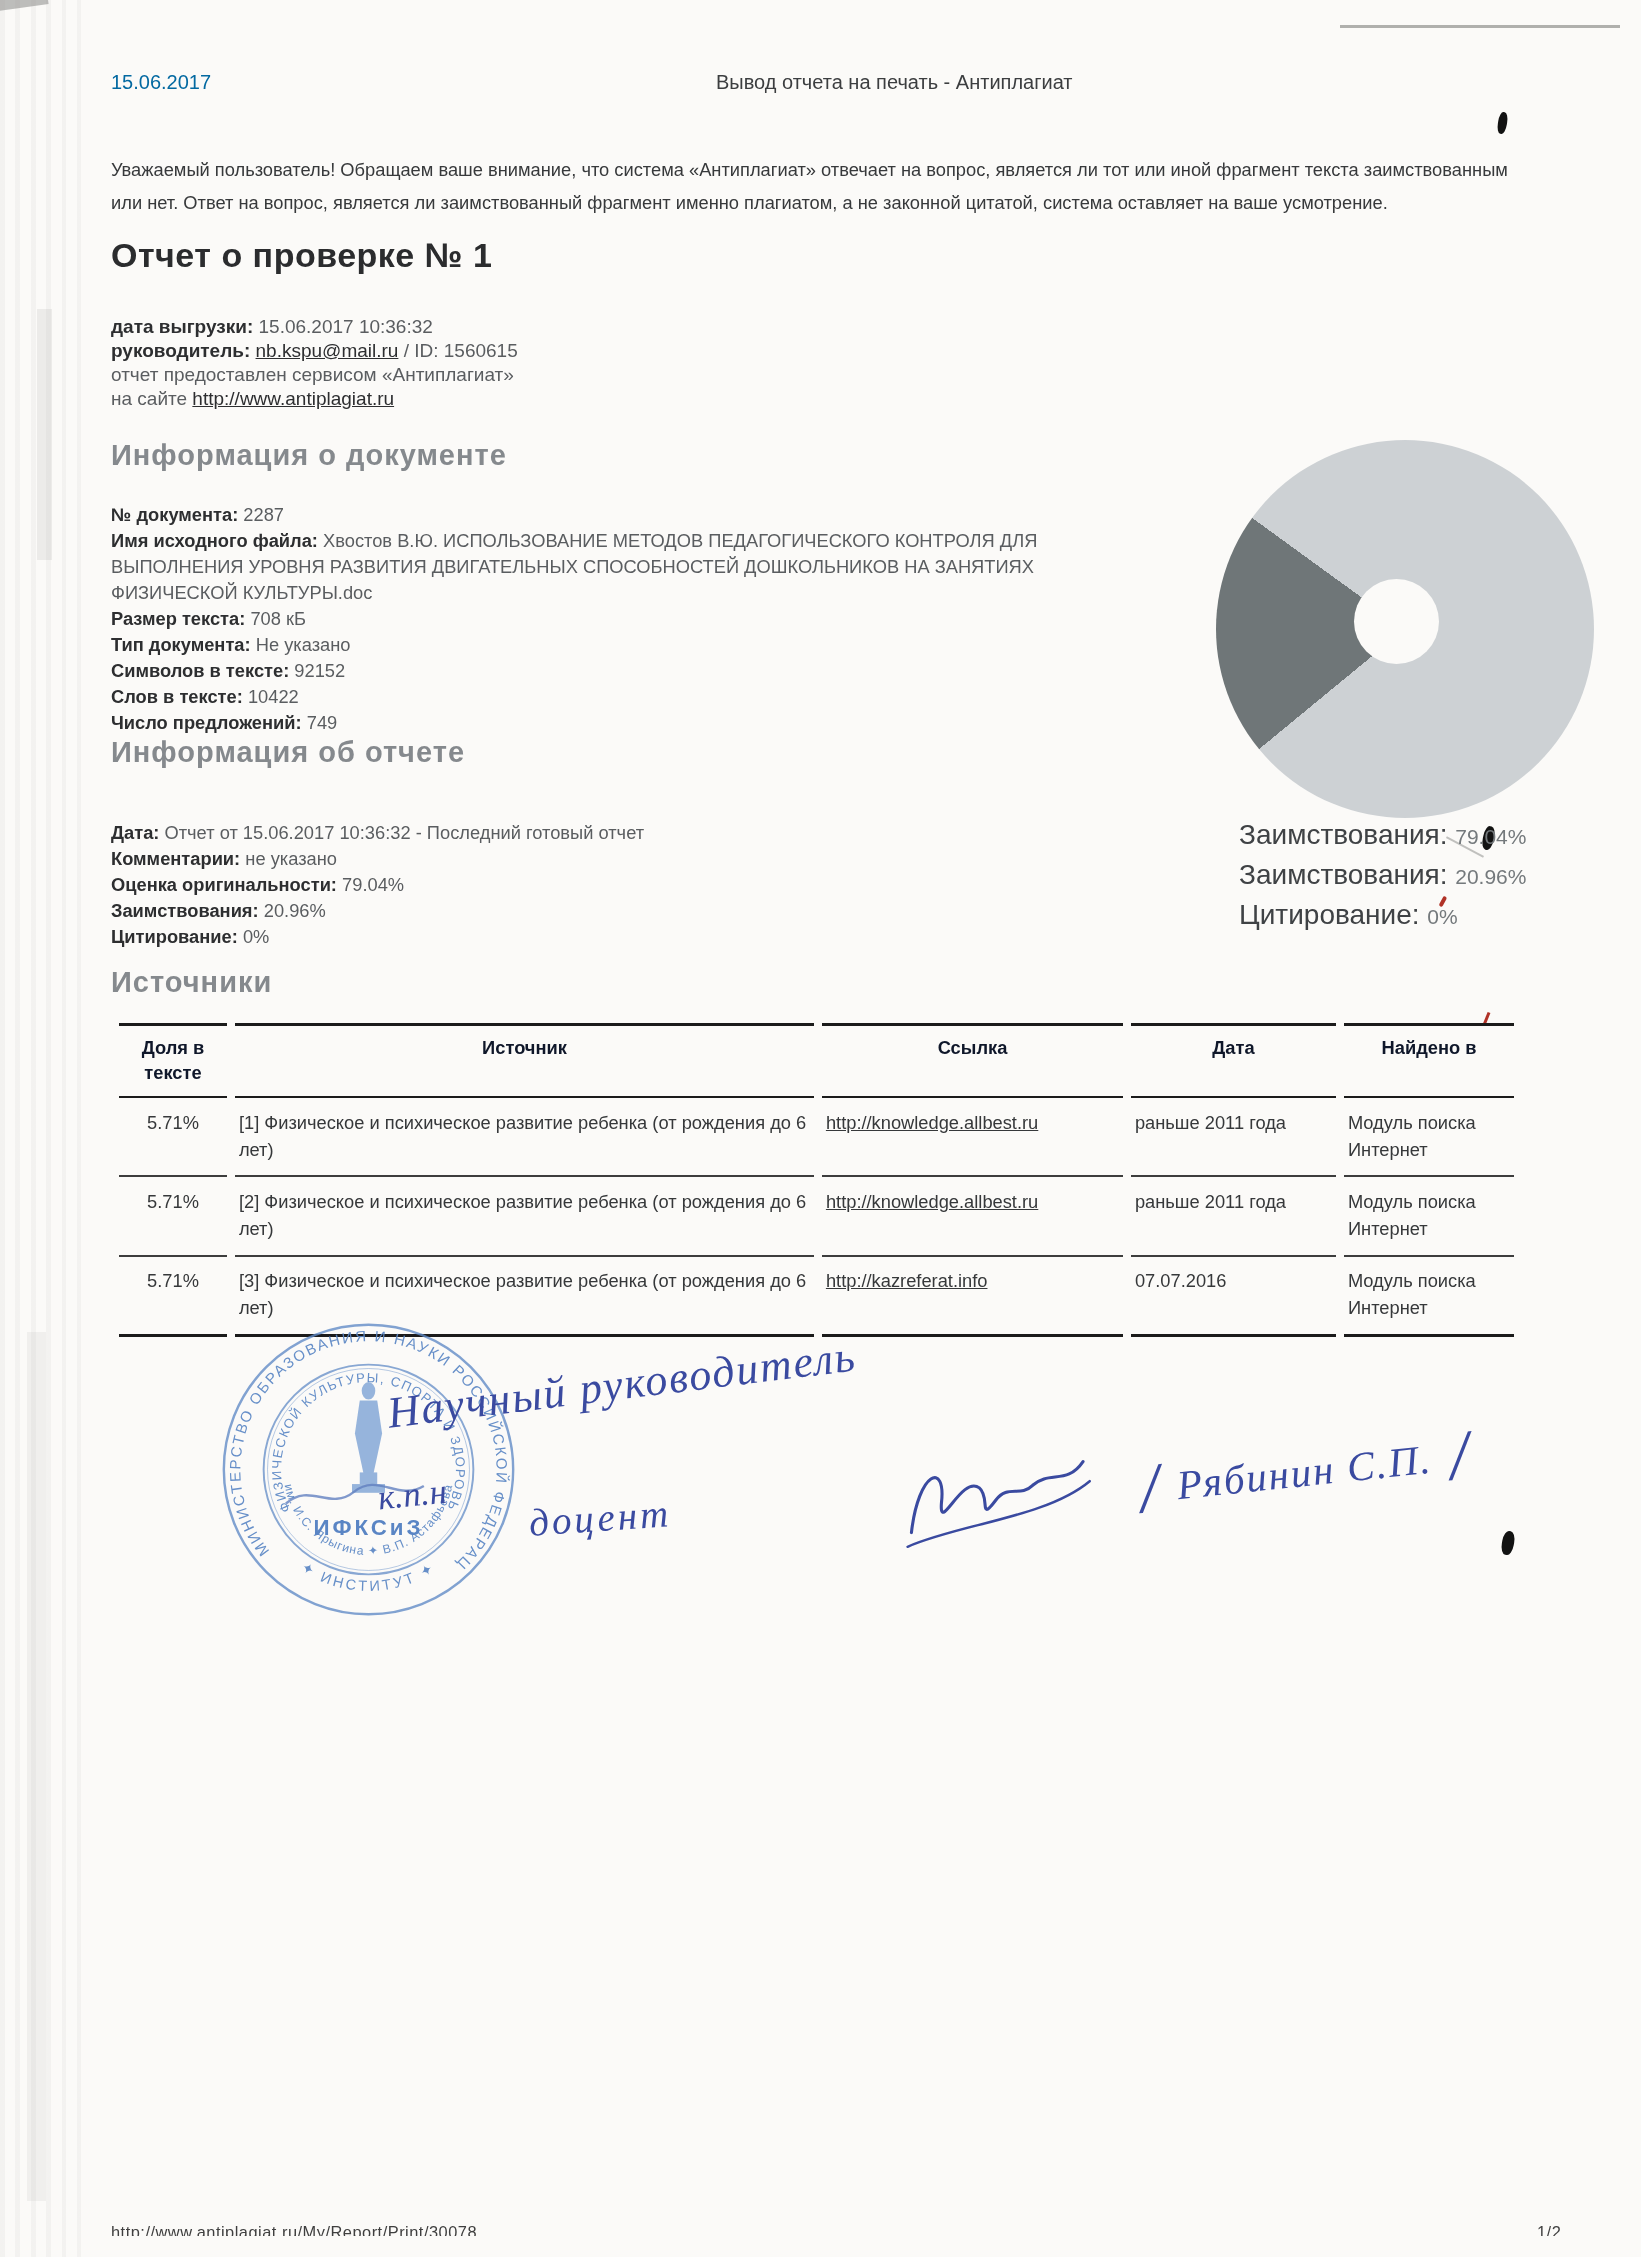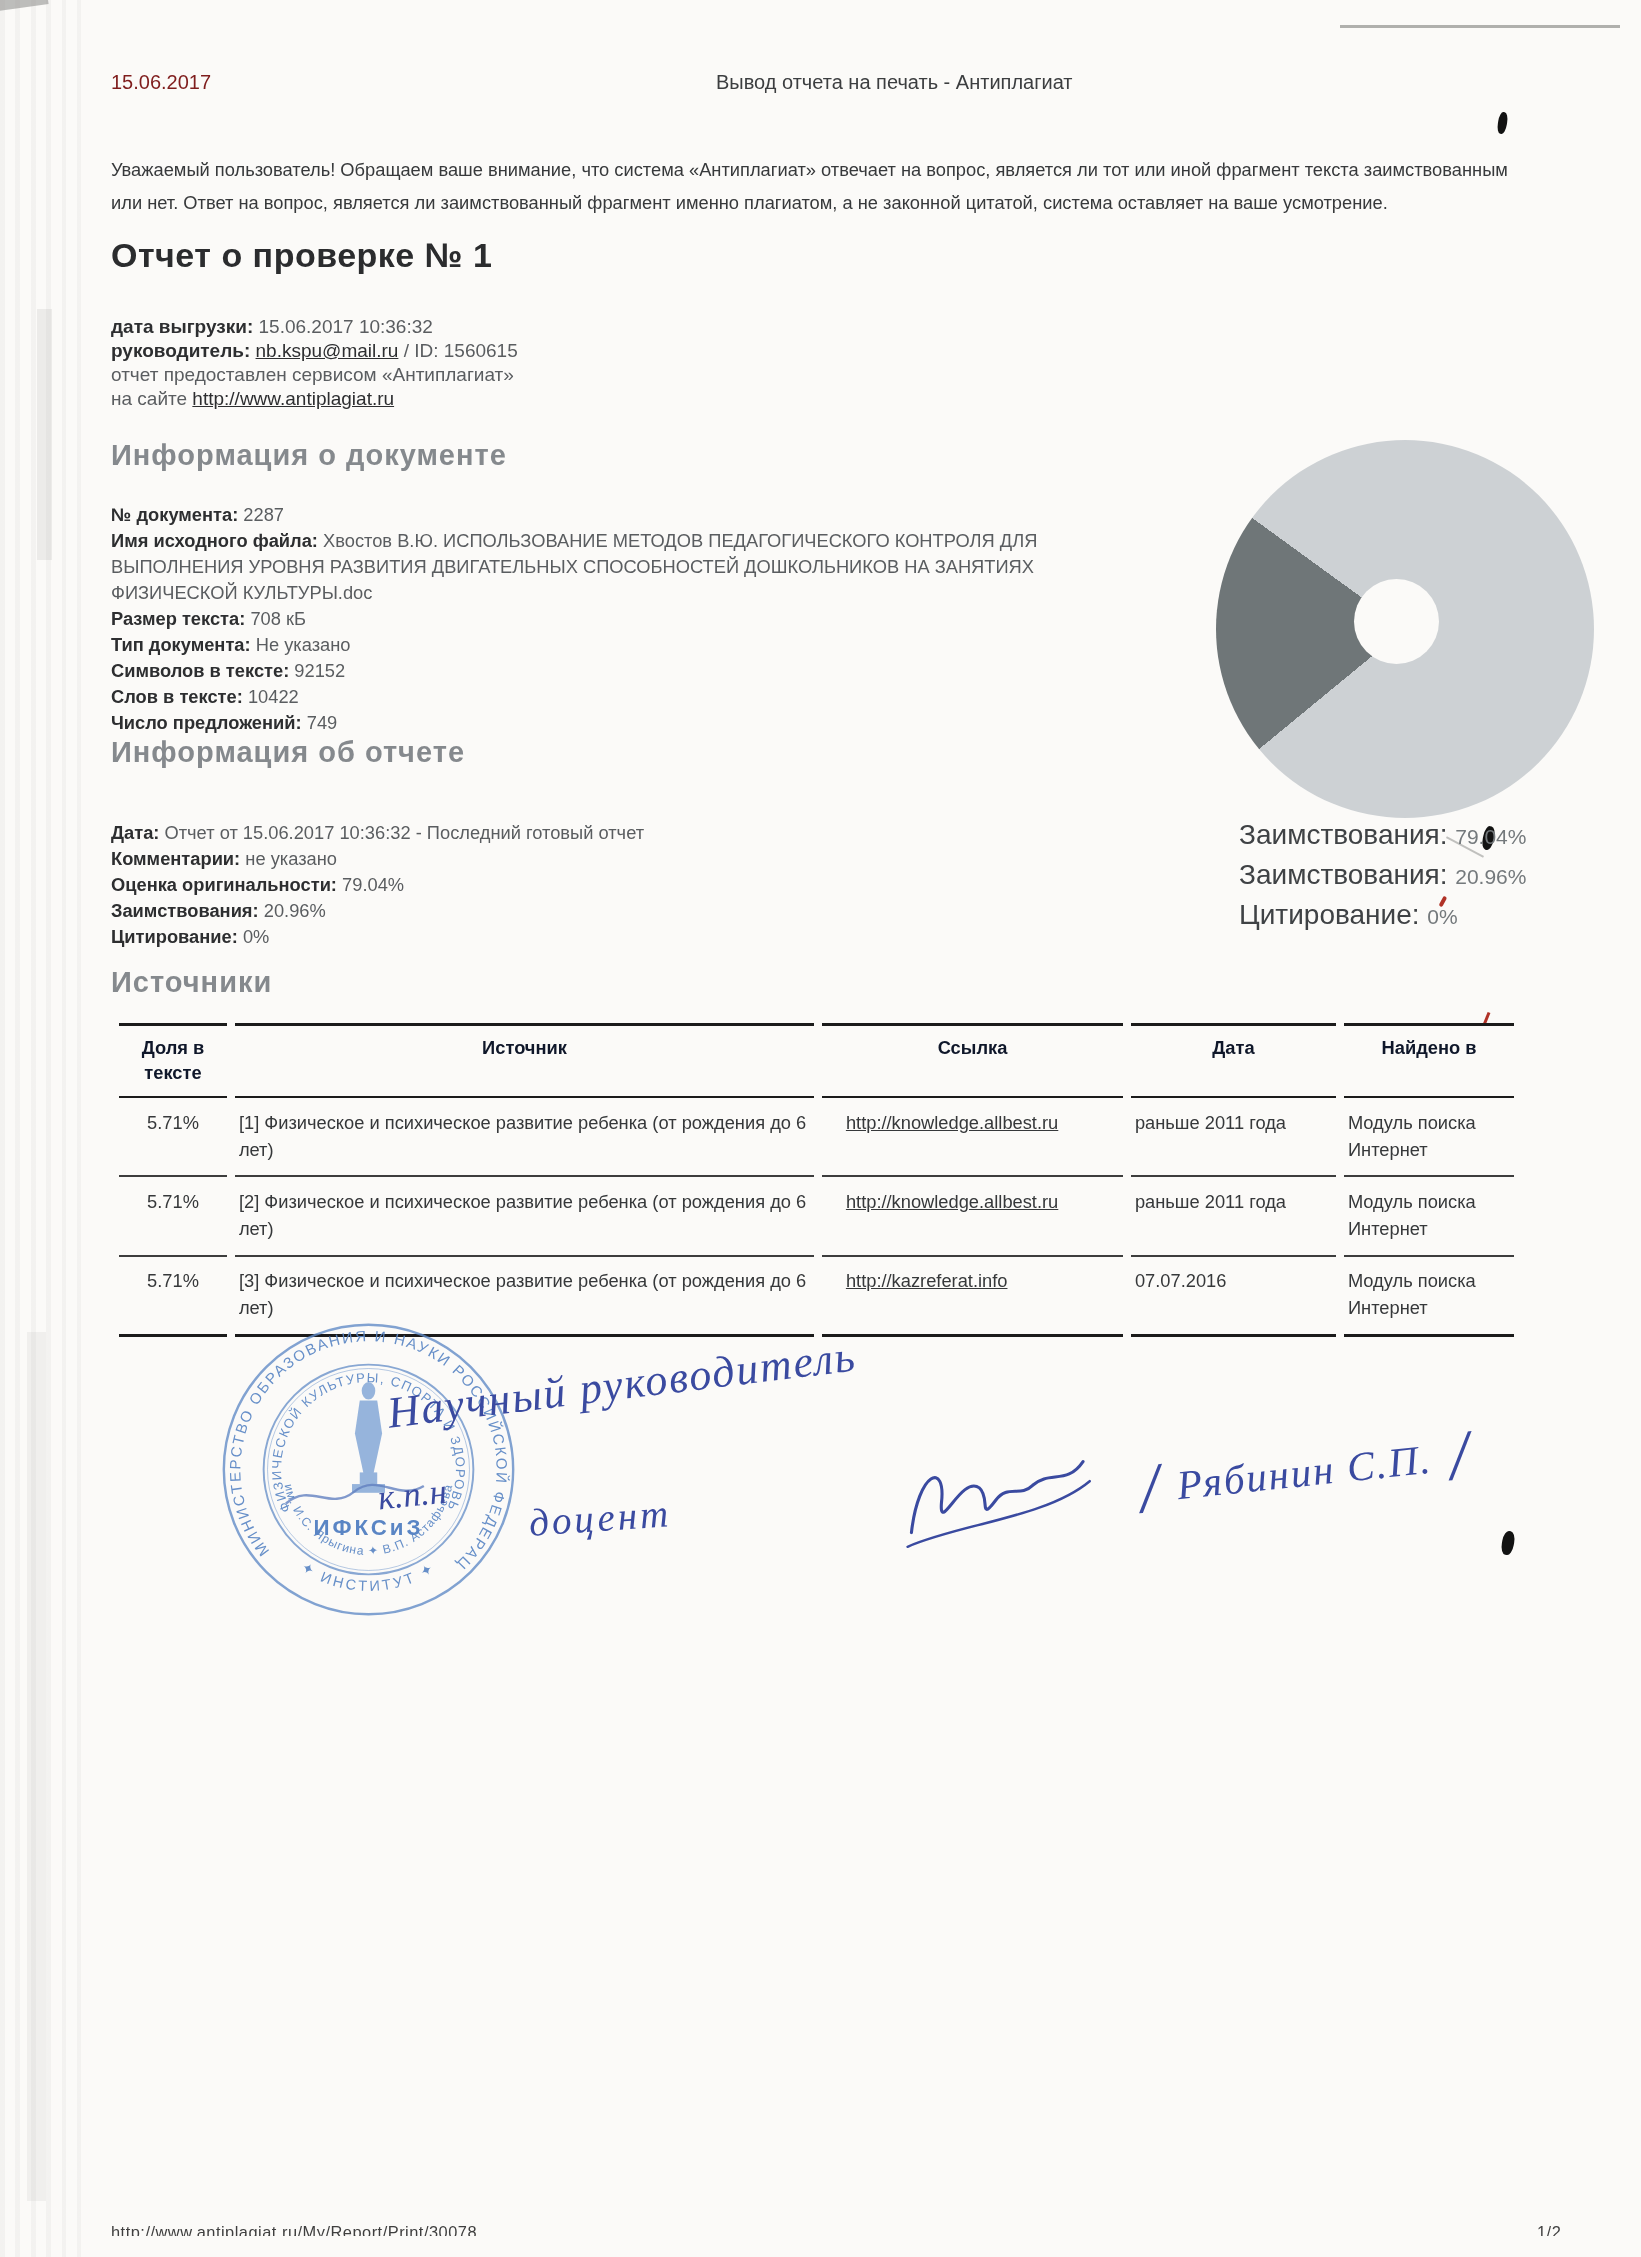--- a/index.html
+++ b/index.html
@@ -19,21 +19,21 @@
   .blot { position:absolute; background:#121212; border-radius:45%; }
   .blot1 { left:1498px; top:112px; width:8.7px; height:22px; transform:rotate(9deg); }
   .blot2 { left:1483px; top:826px; width:10.6px; height:24px; transform:rotate(12deg); }
   .blot3 { left:1502px; top:1531px; width:11.6px; height:24px; transform:rotate(10deg); }
   .redmark { position:absolute; background:#b03227; }
   .red1 { left:1485px; top:1012px; width:2.9px; height:13.5px; transform:rotate(22deg); }
   .red2 { left:1441px; top:896px; width:3.9px; height:10.6px; transform:rotate(28deg); border-radius:1.9px; }
   .penline { position:absolute; left:1444px; top:846px; width:42px; height:1.9px; background:#9a9a98; transform:rotate(28deg); opacity:.6; }
 
   
-  .hdr-date { position:absolute; left:111px; top:71px; font-size:20px; color:#7f1d1d; }
+  .hdr-date { position:absolute; left:111px; top:71px; font-size:20px; color:#0369a1; }
   .hdr-title { position:absolute; left:716px; top:71px; font-size:20px; color:#3c3e40; }
 
   
   .notice { position:absolute; left:111px; top:153px; width:1429px; font-size:18.3px; line-height:33px; color:#37393b; }
 
   
   .rep-title { position:absolute; left:111px; top:236px; font-size:34px; font-weight:bold; color:#2b2c2e; letter-spacing:0.5px; }
   .meta { position:absolute; left:111px; top:315px; font-size:19px; line-height:24px; color:#5a5d60; }
   .meta b { color:#2d2e30; }
   .lnk { color:#2d2e30; text-decoration:underline; }
@@ -62,21 +62,21 @@
   .sources-table th, .sources-table td { font-size:18.3px; vertical-align:top; }
   .sources-table th {
     font-weight:bold; color:#0f172a; text-align:center;
     border-top:3.9px solid #1b1b1b; border-bottom:2.9px solid #1b1b1b;
     padding:8.7px 0 11.6px 0; line-height:25px;
   }
   .sources-table td { color:#36383a; padding:10.6px 3.9px 12.6px 3.9px; line-height:27px; }
   .sources-table tbody tr td { border-bottom:2.9px double #3d3d3d; }
   .sources-table tbody tr:last-child td { border-bottom:3.9px solid #1b1b1b; }
   td.c-share { text-align:center; }
-  td.c-link a, td.c-link span { color:#36383a; text-decoration:underline;margin-left:20px; }
+  td.c-link a, td.c-link span { color:#36383a; text-decoration:underline; }
 
   
   .stamp { position:absolute; left:218px; top:1319px; width:301px; height:301px; opacity:.92; }
   .hand { font-family:"Liberation Serif", serif; font-style:italic; color:#3a4aa0; position:absolute; white-space:nowrap; }
   .hw-title { left:386px; top:1359px; font-size:44px; transform:rotate(-7deg); letter-spacing:1.9px; }
   .hw-degree { left:378px; top:1475px; font-size:35px; transform:rotate(-6deg); }
   .hw-pos { left:529px; top:1495px; font-size:39px; transform:rotate(-4deg); letter-spacing:2.9px; }
   .sig-scribble { position:absolute; left:896px; top:1441px; width:203px; height:116px; transform:rotate(-8deg); }
   .signed { position:absolute; left:1139px; top:1448px; transform:rotate(-6deg); color:#3a4aa0; }
   .signed .slash { font-family:"Liberation Serif", serif; font-size:70px; font-style:italic; vertical-align:middle; line-height:0; }

